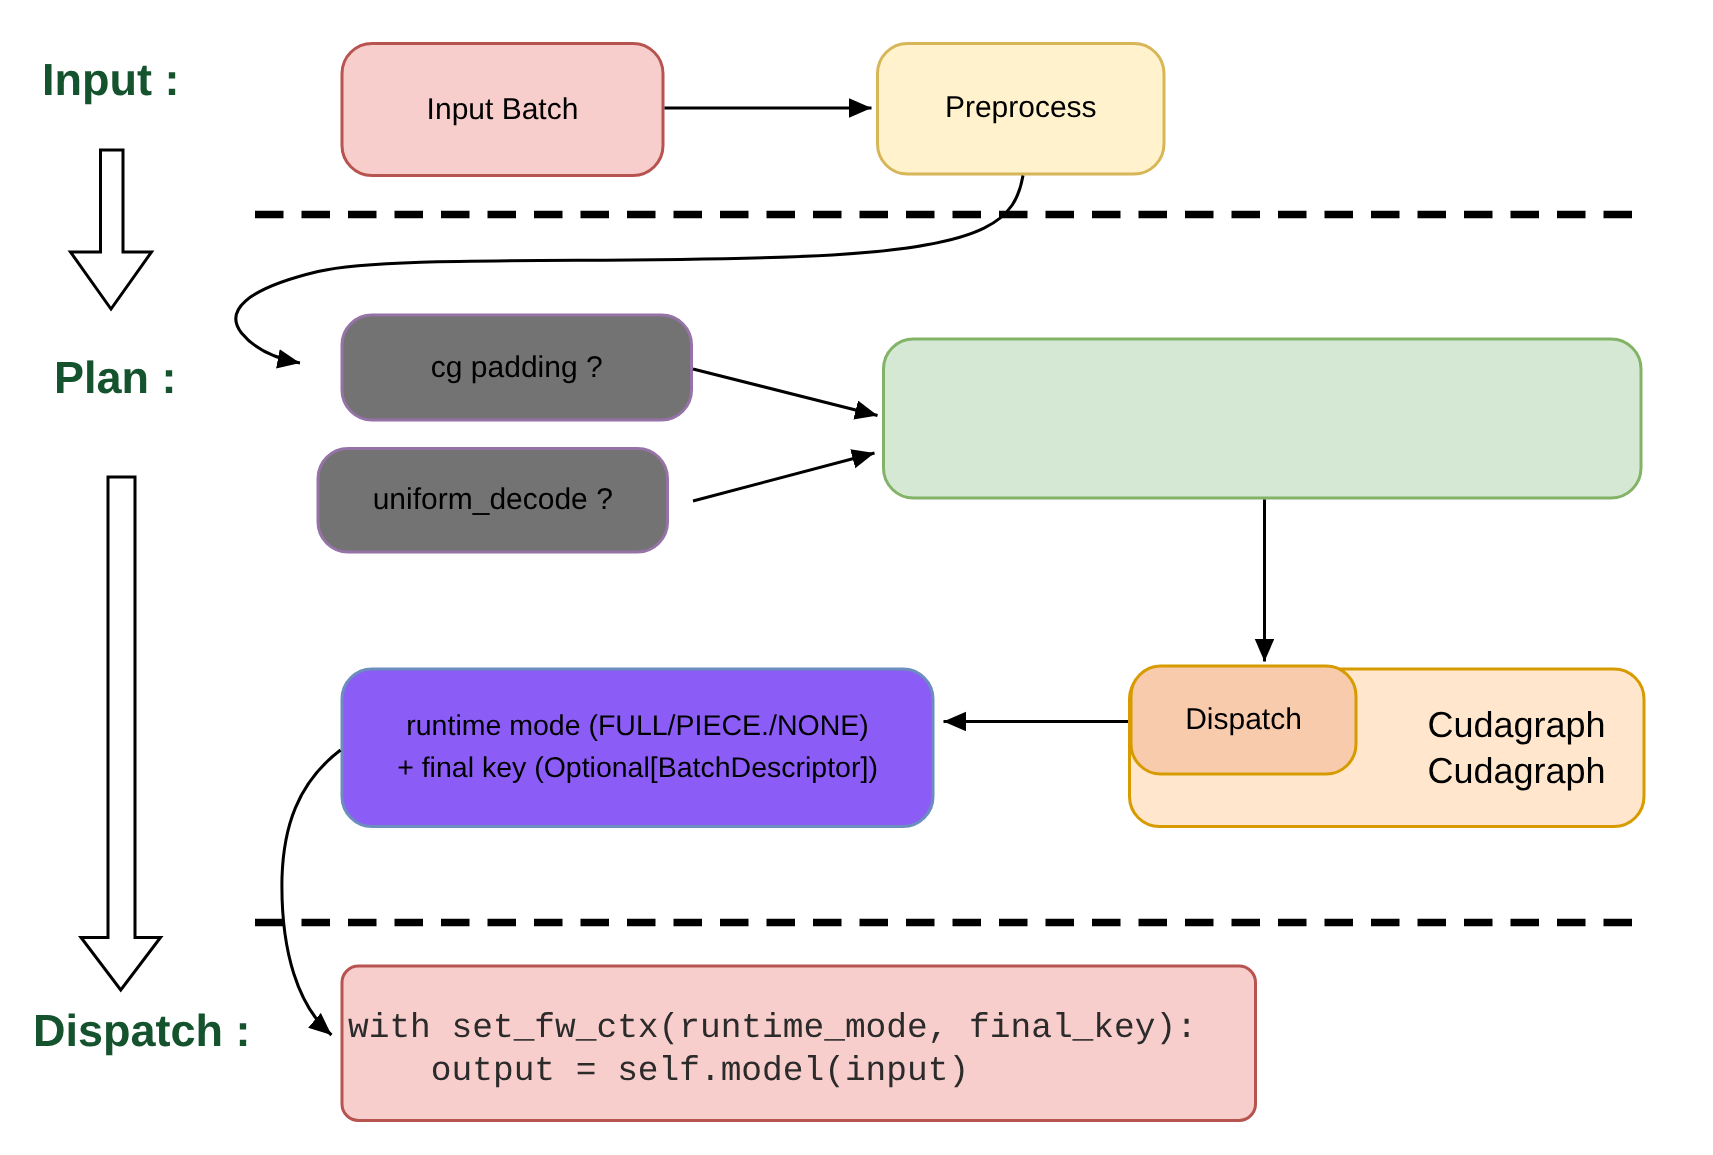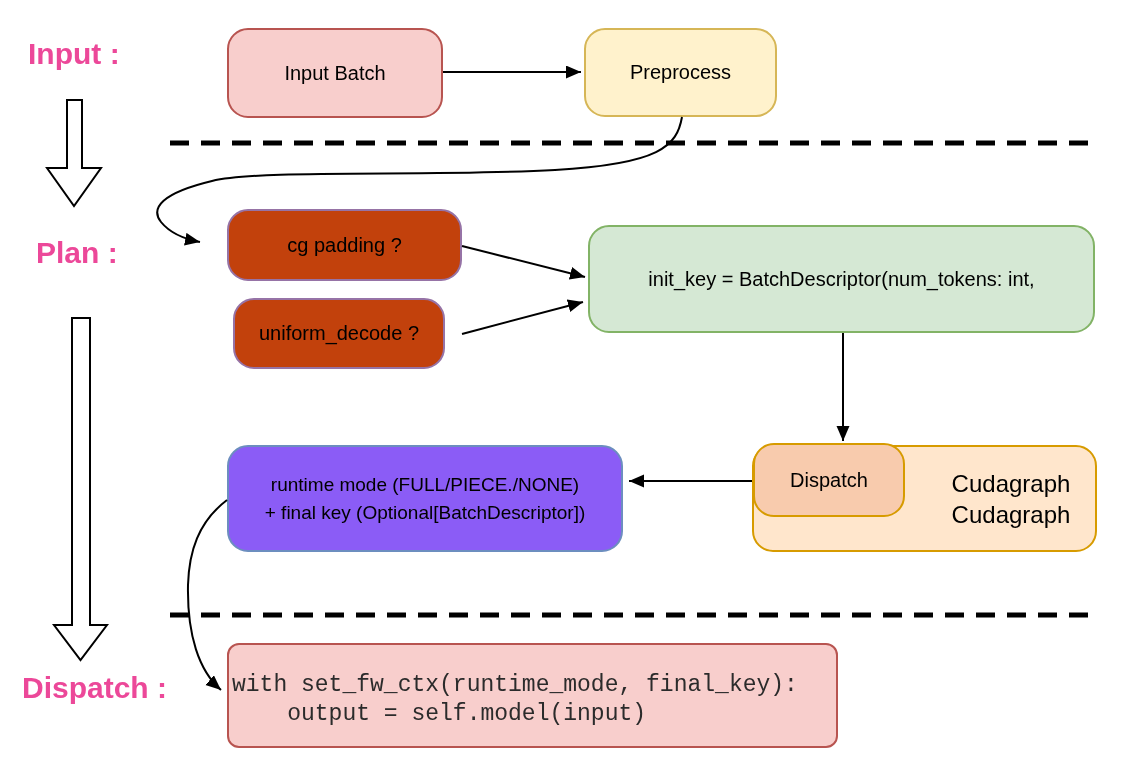--- a/index.html
+++ b/index.html
@@ -7,47 +7,47 @@
     position:relative;
     width:1142px;height:770px;
     background:#ffffff;
     font-family:"Liberation Sans",sans-serif;
     overflow:hidden;
   }
   .section-label{
     position:absolute;
     font-weight:bold;
     font-size:30px;
-    color:#ec4899;
+    color:#14532d;
     white-space:nowrap;
   }
   .node{
     position:absolute;
     box-sizing:border-box;
     border:2px solid #000;
     border-radius:21px;
     display:flex;
     flex-direction:column;
     align-items:center;
     justify-content:center;
     font-size:20px;
     color:#000;
     line-height:29px;
   }
   .node-red   {background:#f8cecc;border-color:#b85450;}
   .node-yellow{background:#fff2cc;border-color:#d6b656;}
-  .node-purple{background:#c2410c;border-color:#9673a6;}
+  .node-purple{background:#737373;border-color:#9673a6;}
   .node-green {background:#d5e8d4;border-color:#82b366;}
   .node-blue  {background:#8b5cf6;border-color:#6c8ebf;font-size:19px;line-height:28px;}
   .node-orange-outer{background:#ffe6cc;border-color:#d79b00;}
   .node-orange-inner{background:#f8cbad;border-color:#d79b00;z-index:3;}
   #n-input-batch   {left:227px;top:28px;width:216px;height:90px;}
   #n-preprocess    {left:584px;top:28px;width:193px;height:89px;}
   #n-cg-padding    {left:227px;top:209px;width:235px;height:72px;}
-  #n-uniform-decode{left:233px;top:298px;width:212px;height:71px;}
+  #n-uniform-decode{left:211px;top:298px;width:235px;height:71px;}
   #n-init-key      {left:588px;top:225px;width:507px;height:108px;}
   #n-runtime-mode  {left:227px;top:445px;width:396px;height:107px;}
   #n-cud-outer     {left:752px;top:445px;width:345px;height:107px;justify-content:flex-start;align-items:flex-end;}
   #n-dispatch      {left:753px;top:443px;width:152px;height:74px;}
   #n-code{
     left:227px;top:643px;width:611px;height:105px;
     font-family:"Liberation Mono",monospace;
     font-size:23px;line-height:29px;
     color:#2b2b2b;
     align-items:flex-start;
@@ -90,21 +90,20 @@
 
   <div class="node node-purple" id="n-cg-padding">
     <span>cg padding ?</span>
   </div>
 
   <div class="node node-purple" id="n-uniform-decode">
     <span>uniform_decode ?</span>
   </div>
 
   <div class="node node-green" id="n-init-key">
-    <span>init_key = BatchDescriptor(num_tokens: int,</span>
   </div>
 
   <div class="node node-blue" id="n-runtime-mode">
     <span>runtime mode (FULL/PIECE./NONE)</span>
     <span>+ final key (Optional[BatchDescriptor])</span>
   </div>
 
   <div class="node node-orange-outer" id="n-cud-outer">
     <div class="cud-label">
       <span>Cudagraph</span>

